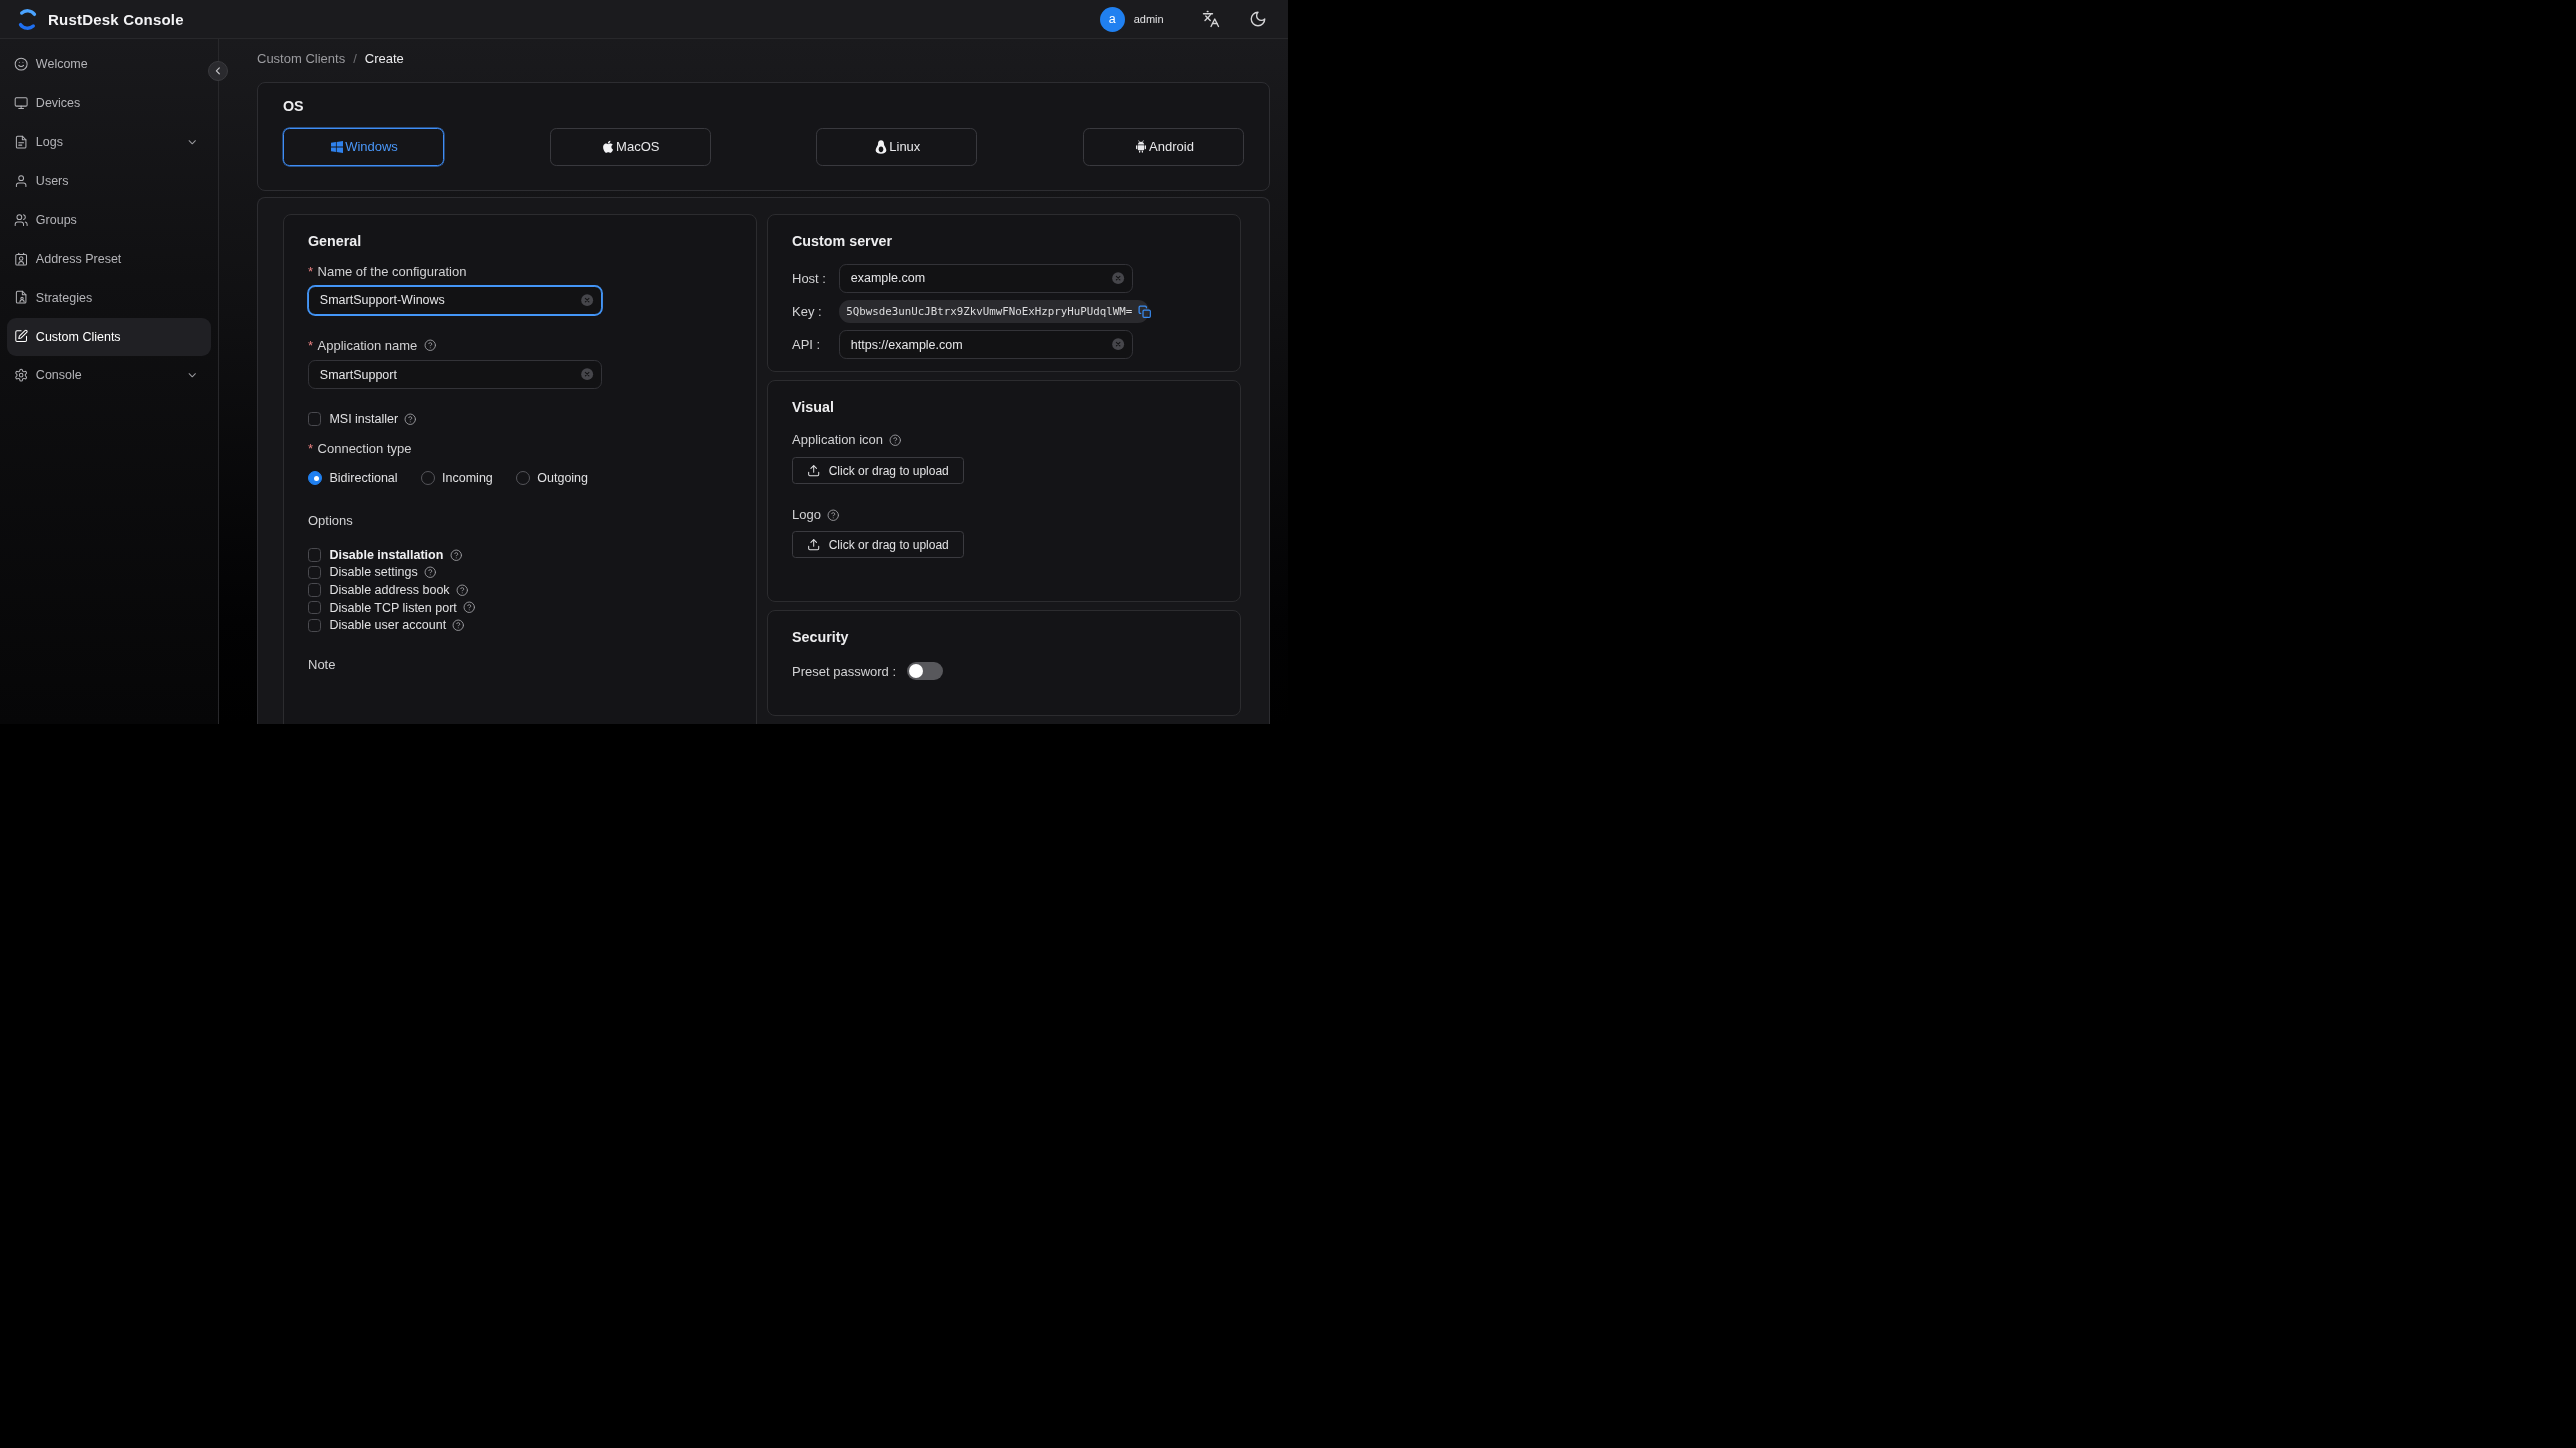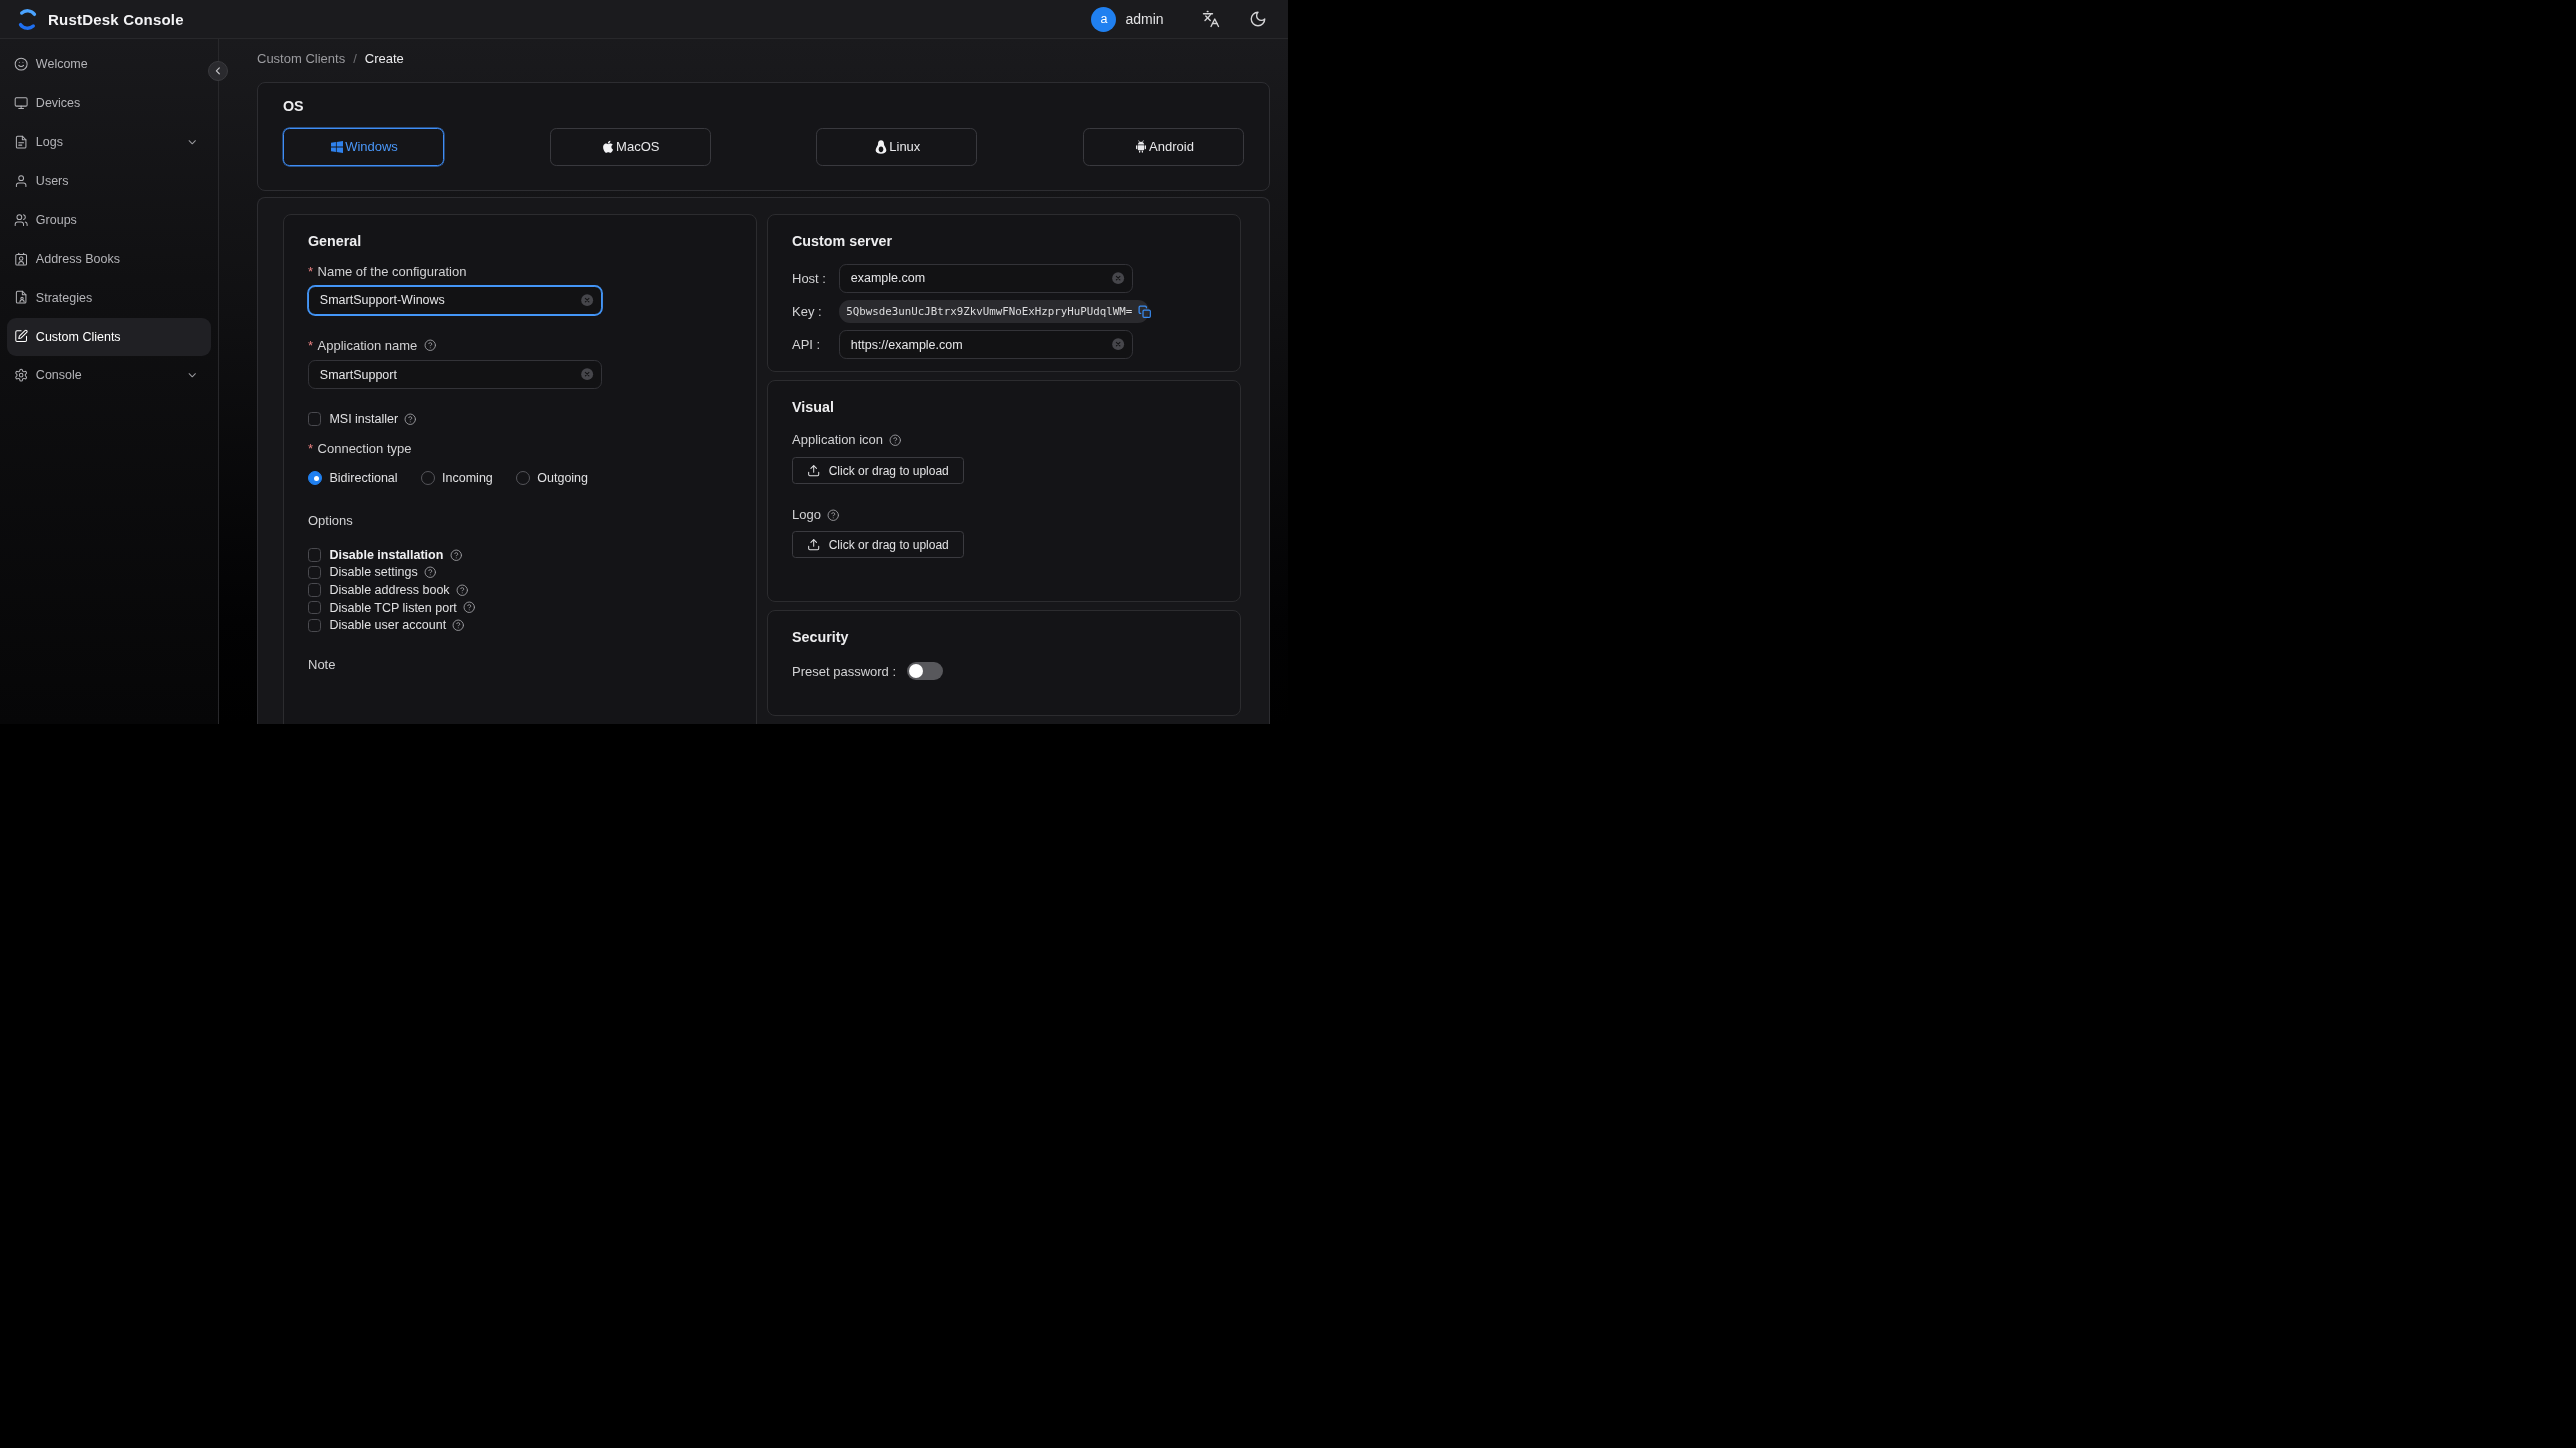--- a/index.html
+++ b/index.html
@@ -8,21 +8,21 @@
   .app { display:flex; flex-direction:column; width:100%; height:100%; }
 
   
   .header { flex:0 0 39px; display:flex; align-items:center; padding:0 16px 0 16px;
             background:#1b1b1e; border-bottom:0.9px solid #28282b; position:relative; z-index:10; }
   .brand { display:flex; align-items:center; gap:9px; }
   .brand-title { font-size:15px; font-weight:700; color:#f2f2f4; letter-spacing:0.2px; }
   .header-right { margin-left:auto; display:flex; align-items:center; }
   .avatar { width:25px; height:25px; border-radius:50%; background:#2080f0; color:#fff;
             display:flex; align-items:center; justify-content:center; font-size:12.5px; cursor:pointer; }
-  .username { margin-left:9px; font-size:14px; color:#e2e2e4; cursor:pointer; }
+  .username { margin-left:9px; font-size:11px; color:#e2e2e4; cursor:pointer; }
   .hicon { color:#d4d4d6; cursor:pointer; display:flex; align-items:center; }
   .hicon.langs { margin-left:38px; }
   .hicon.moon  { margin-left:29px; margin-right:5.4px; }
 
   
   .bodyrow { flex:1; display:flex; min-height:0; position:relative; }
   .sidebar { flex:0 0 219px; width:219px; position:relative;
              background:linear-gradient(180deg,#19191c 0%, #101012 35%, #060607 100%);
              border-right:0.9px solid #28282b; padding-top:5.4px; }
   .side-item { height:38px; margin:0.9px 7.2px; border-radius:9px; display:flex; align-items:center;
@@ -219,21 +219,21 @@
       <div class="side-item">
         <span class="sicon">
           <svg width="14.3" height="14.3" viewBox="0 0 24 24" fill="none" stroke="currentColor" stroke-width="1.7" stroke-linecap="round" stroke-linejoin="round">
             <path d="M16 2v2"></path>
               <path d="M8 2v2"></path>
               <rect x="3" y="4" width="18" height="18" rx="2"></rect>
             <circle cx="12" cy="11" r="3"></circle>
               <path d="M8 20a4 4 0 0 1 8 0"></path>
           </svg>
           </span>
-        <span class="lbl">Address Books</span>
+        <span class="lbl">Address Preset</span>
       </div>
 
       <div class="side-item">
         <span class="sicon">
           <svg width="14.3" height="14.3" viewBox="0 0 24 24" fill="none" stroke="currentColor" stroke-width="1.7" stroke-linecap="round" stroke-linejoin="round">
             <path d="M14 2H6a2 2 0 0 0-2 2v16a2 2 0 0 0 2 2h12a2 2 0 0 0 2-2V8z"></path>
               <polyline points="14 2 14 8 20 8"></polyline>
             <circle cx="13.5" cy="14" r="2"></circle>
               <path d="M10 20a3.5 3.5 0 0 1 7 0"></path>
           </svg>

